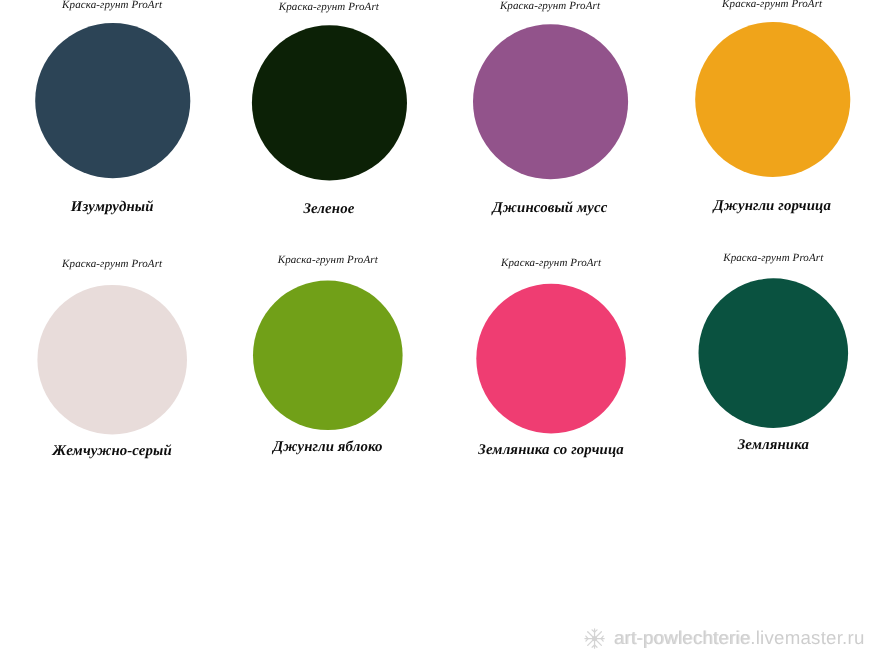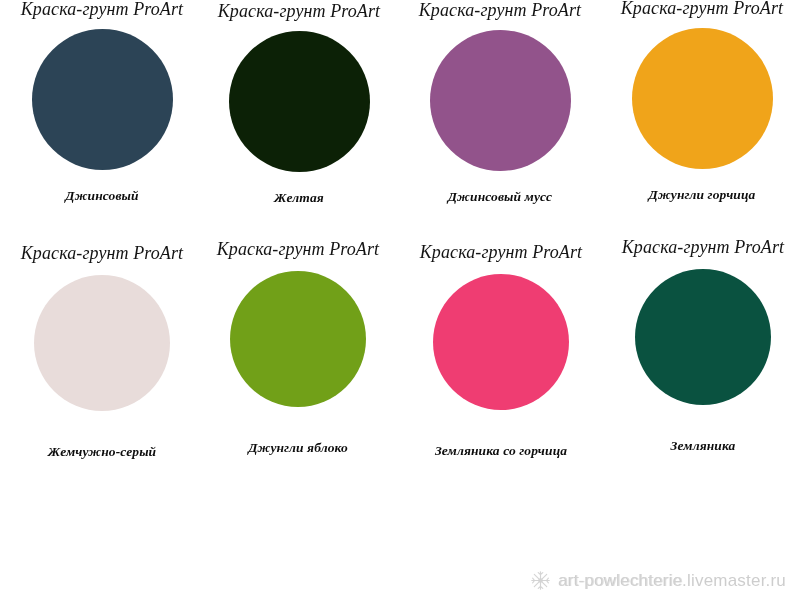--- a/index.html
+++ b/index.html
@@ -35,21 +35,21 @@
   .swatch-cell {
     width: 200px;
     box-sizing: border-box;
     display: flex;
     flex-direction: column;
     align-items: center;
   }
 
   .swatch-brand {
     font-style: italic;
-    font-size: 18px;
+    font-size: 10px;
     color: #141414;
     letter-spacing: 0.1px;
     white-space: nowrap;
     line-height: 1;
   }
 
   .swatch-disc {
     border-radius: 50%;
     background: #cccccc;
   }
@@ -70,39 +70,39 @@
   }
   .row-top .swatch-name { margin-top: 19px; }
 
   
   .row-bottom { margin-top: 37px; }
   .row-bottom .swatch-disc {
     width: 136px;
     height: 136px;
     margin-top: 13px;
   }
-  .row-bottom .swatch-name { margin-top: 34px; }
+  .row-bottom .swatch-name { margin-top: 8px; }
 
   
   .cell-0 { transform: translate(2px, 0); }
   .cell-1 { transform: translate(-1px, 2px); }
   .cell-2 { transform: translate(0px, 1px); }
   .cell-3 { transform: translate(2px, -1px); }
   .cell-4 { transform: translate(2px, 4px); }
   .cell-5 { transform: translate(-2px, 0px); }
   .cell-6 { transform: translate(1px, 3px); }
   .cell-7 { transform: translate(3px, -2px); }
 
   
   .watermark {
     position: absolute;
     right: 14px;
     bottom: 9px;
     display: flex;
-    align-items: center;
+    align-items: flex-start;
     gap: 7px;
     opacity: 0.42;
     pointer-events: none;
   }
   .watermark-mark {
     width: 21px;
     height: 21px;
     flex: 0 0 21px;
   }
   .watermark-text {
@@ -128,27 +128,27 @@
 </head>
 <body style="background: rgb(255, 255, 255);">
 
 <div class="sheet">
 
   <div class="swatch-grid">
 
     <div class="swatch-cell cell-0 row-top">
       <div class="swatch-brand">Краска-грунт ProArt</div>
       <div class="swatch-disc" style="background: rgb(44, 68, 86);"></div>
-      <div class="swatch-name">Джинсовый</div>
+      <div class="swatch-name">Изумрудный</div>
     </div>
 
     <div class="swatch-cell cell-1 row-top">
       <div class="swatch-brand">Краска-грунт ProArt</div>
       <div class="swatch-disc" style="background: rgb(12, 33, 6);"></div>
-      <div class="swatch-name">Желтая</div>
+      <div class="swatch-name">Зеленое</div>
     </div>
 
     <div class="swatch-cell cell-2 row-top">
       <div class="swatch-brand">Краска-грунт ProArt</div>
       <div class="swatch-disc" style="background: rgb(146, 83, 139);"></div>
       <div class="swatch-name">Джинсовый мусс</div>
     </div>
 
     <div class="swatch-cell cell-3 row-top">
       <div class="swatch-brand">Краска-грунт ProArt</div>

